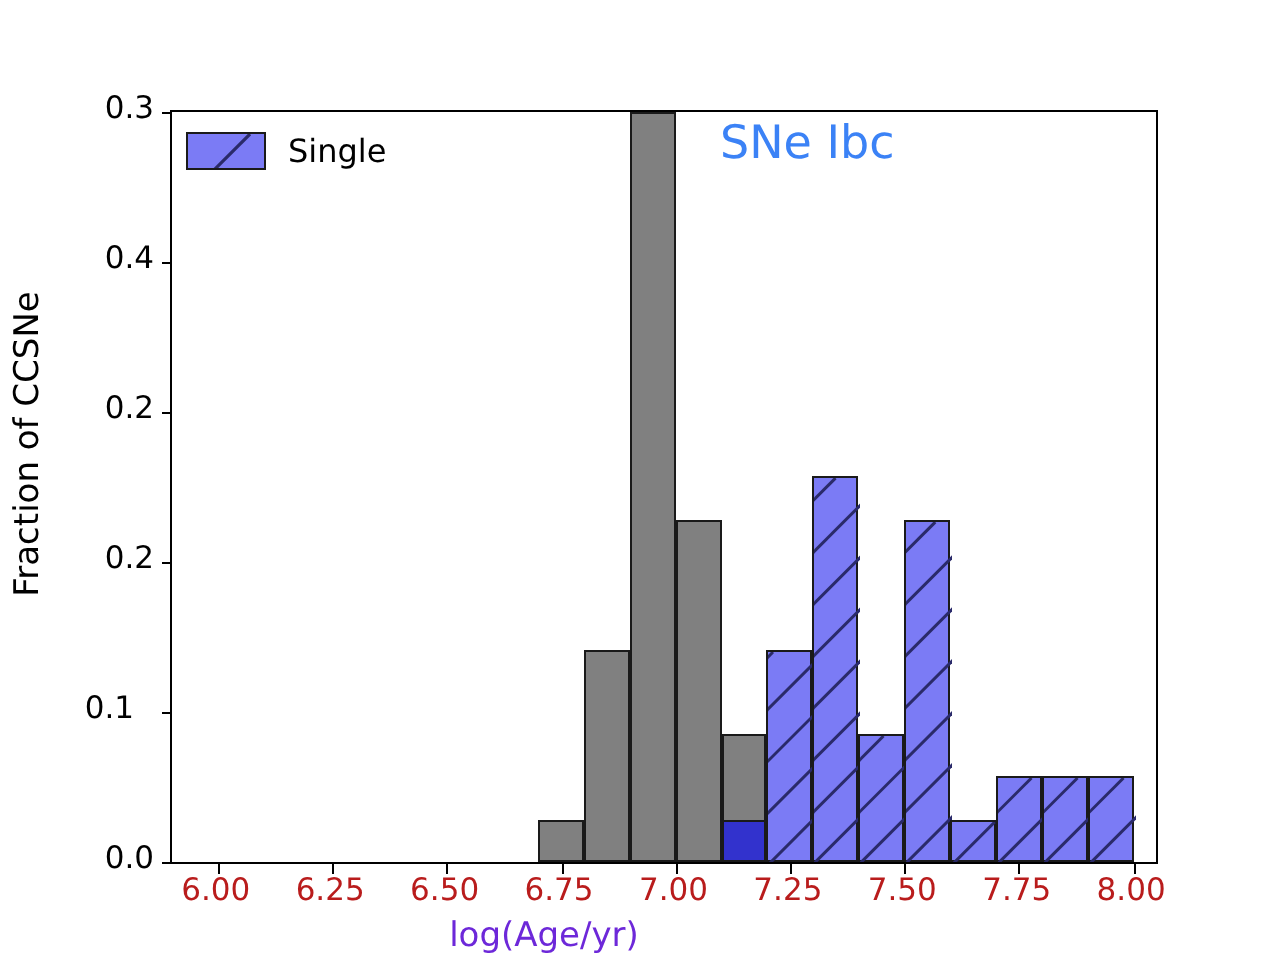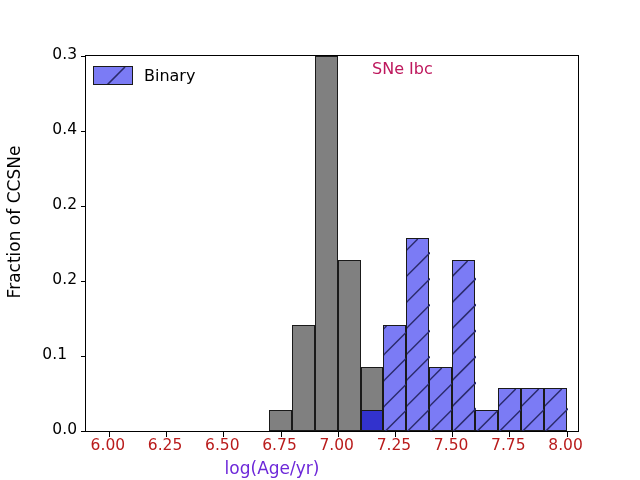--- a/index.html
+++ b/index.html
@@ -104,24 +104,24 @@
     left: -206px;
     top: 212px;
     width: 440px;
     text-align: center;
     font-size: 17px;
     color: #000000;
     transform: rotate(-90deg);
   }
   #annotation {
     position: absolute;
-    left: 372px;
+    left: 360px;
     top: 59px;
-    font-size: 16px;
-    color: #be185d;
+    font-size: 23px;
+    color: #3b82f6;
     white-space: nowrap;
   }
   #legend {
     position: absolute;
     left: 93px;
     top: 64px;
     z-index: 10;
   }
   .legend-row {
     display: flex;
@@ -357,20 +357,20 @@
 
   <div id="annotation">SNe Ibc</div>
 
   <div id="legend">
     <div class="legend-row">
       <span class="legend-swatch binary">
         <svg class="hatch-svg" width="40" height="19" viewBox="0 0 40 19">
           <line x1="12" y1="19" x2="31" y2="0" stroke="#2a2a6a" stroke-width="1.6"></line>
         </svg>
       </span>
-      <span class="legend-label">Binary</span>
+      <span class="legend-label">Single</span>
     </div>
   </div>
 
   <div id="xlabel">log(Age/yr)</div>
   <div id="ylabel">Fraction of CCSNe</div>
 
 </div>
 
 </body></html>

